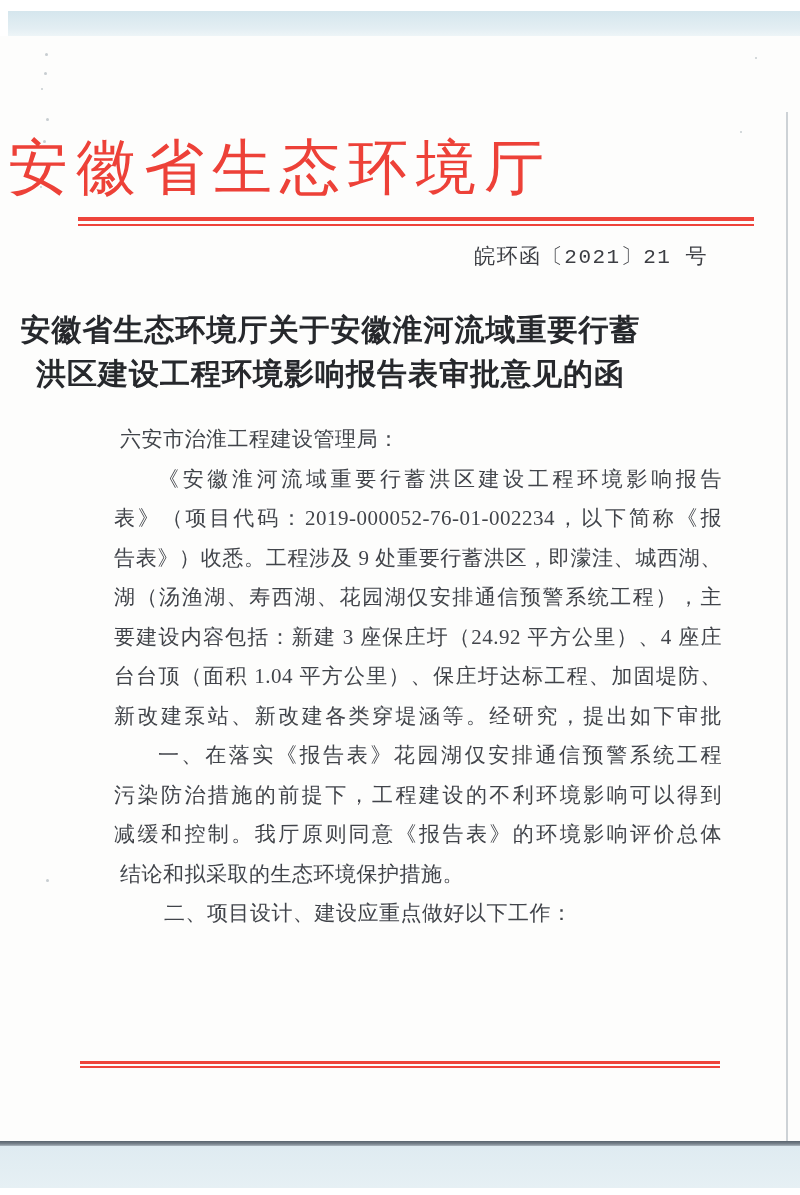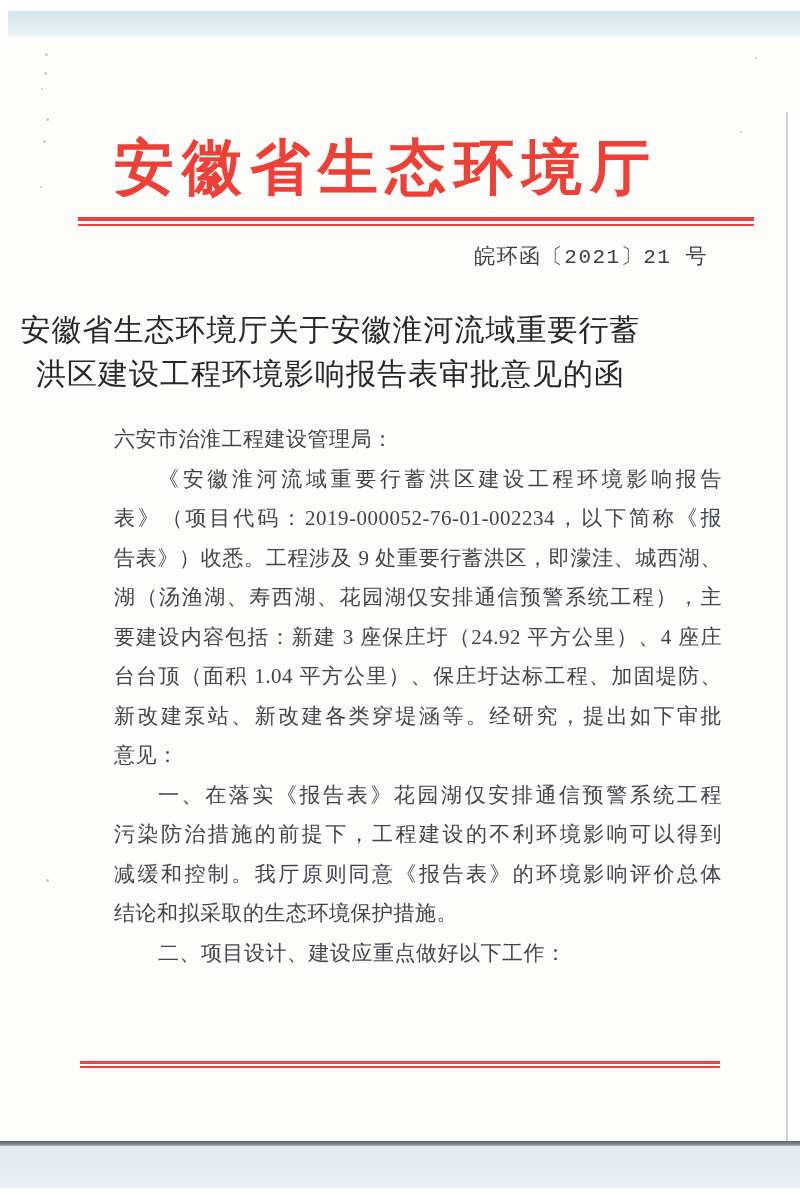--- a/index.html
+++ b/index.html
@@ -34,53 +34,53 @@
     background: rgba(115, 130, 142, 0.35);
   }
   .shadow-bottom {
     position: absolute; left: 0; top: 1141px; width: 800px; height: 5px;
     background: linear-gradient(180deg, #59636d 0%, #7b858e 60%, #aeb8bf 100%);
   }
 
   
   .agency-name {
     position: absolute; left: 0; top: 128px; width: 658px;
-    text-align: right;
-    font-size: 60px; font-weight: 700;
+    text-align: left;
+    font-size: 60px; font-weight: 400;
     letter-spacing: 8px; text-indent: 8px;
     color: #ed4138;
   }
   .rule-top { position: absolute; left: 78px; top: 217px; width: 676px; }
   .rule-top .thick { height: 4px; background: #ee443b; }
   .rule-top .gap   { height: 3px; }
   .rule-top .thin  { height: 2px; background: #ee443b; }
 
   .doc-number {
     position: absolute; top: 242px; right: 92px;
     font-size: 21px; color: #3c3e43; letter-spacing: 1.5px; font-family: Liberation Mono, monospace;
   }
 
   .doc-title {
     position: absolute; left: 0; top: 308px; width: 661px;
     text-align: center;
-    font-size: 30px; font-weight: 400; line-height: 44px;
+    font-size: 30px; font-weight: 700; line-height: 44px;
     color: #26282c; letter-spacing: 1px;
   }
 
   
   .letter-body {
     position: absolute; left: 114px; top: 420px; width: 608px;
   }
   .body-line {
     height: 39.5px; line-height: 39.5px;
     font-size: 21px; color: #41444a; letter-spacing: 0.5px;
     text-align: justify; text-align-last: justify;
     overflow: hidden; white-space: nowrap;
   }
-  .body-line.para-last { text-align-last: left; }
+  .body-line.para-last { text-align-last: left; margin-left: 6px; }
   .body-line.indent { text-indent: 44px; }
 
   
   .rule-bottom { position: absolute; left: 80px; top: 1061px; width: 640px; }
   .rule-bottom .thin  { height: 2.5px; background: #ee443b; }
   .rule-bottom .gap   { height: 2px; }
   .rule-bottom .thick { height: 2.5px; background: #ee443b; }
 
   
   .speck {
@@ -128,21 +128,20 @@
   <div class="letter-body" id="bodyText">
     <div class="body-line para-last">六安市治淮工程建设管理局：</div>
 
   <div class="body-line indent">《安徽淮河流域重要行蓄洪区建设工程环境影响报告</div>
       <div class="body-line">表》（项目代码：2019-000052-76-01-002234，以下简称《报</div>
       <div class="body-line">告表》）收悉。工程涉及 9 处重要行蓄洪区，即濛洼、城西湖、</div>
       <div class="body-line">湖（汤渔湖、寿西湖、花园湖仅安排通信预警系统工程），主</div>
       <div class="body-line">要建设内容包括：新建 3 座保庄圩（24.92 平方公里）、4 座庄</div>
       <div class="body-line">台台顶（面积 1.04 平方公里）、保庄圩达标工程、加固堤防、</div>
       <div class="body-line">新改建泵站、新改建各类穿堤涵等。经研究，提出如下审批</div>
-      <div class="body-line para-last">意见：</div>
       <div class="body-line indent">一、在落实《报告表》花园湖仅安排通信预警系统工程</div>
       <div class="body-line">污染防治措施的前提下，工程建设的不利环境影响可以得到</div>
       <div class="body-line">减缓和控制。我厅原则同意《报告表》的环境影响评价总体</div>
       <div class="body-line para-last">结论和拟采取的生态环境保护措施。</div>
       <div class="body-line indent para-last">二、项目设计、建设应重点做好以下工作：</div>
     </div>
 
   <div class="rule-bottom">
     <div class="thin"></div>
     <div class="gap"></div>

